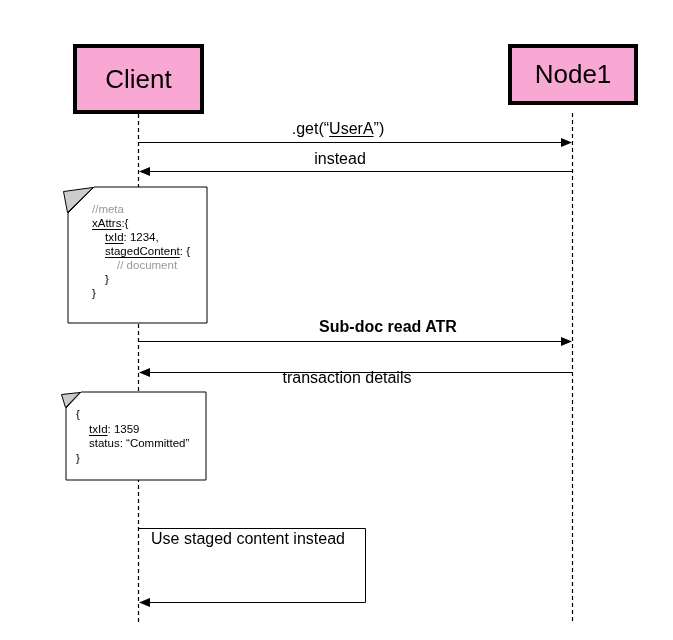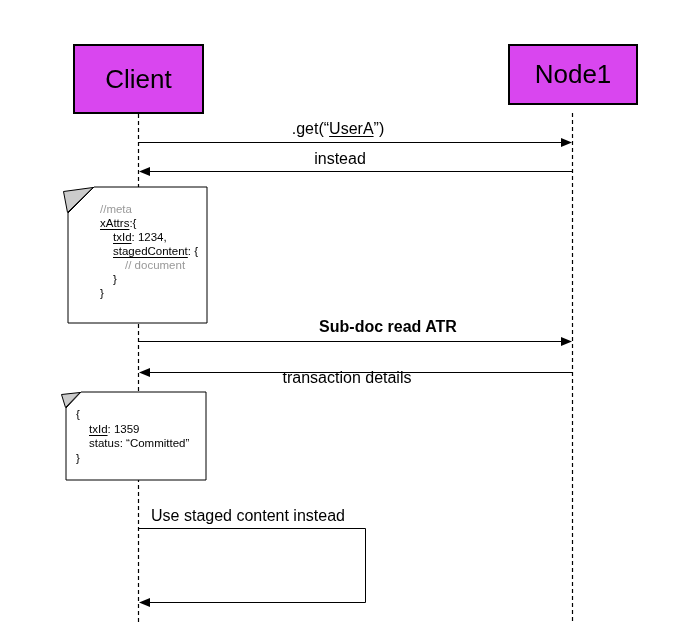--- a/index.html
+++ b/index.html
@@ -18,50 +18,50 @@
     width: 673px; height: 640px;
   }
   svg .stroke { stroke: #000000; stroke-width: 1; }
   svg .lifeline { stroke: #000000; stroke-width: 1.2; stroke-dasharray: 4,3; }
   svg .arrowhead { fill: #000000; stroke: none; }
   svg .paper { fill: #ffffff; stroke: #000000; stroke-width: 1; }
   svg .fold { fill: #cccccc; stroke: #000000; stroke-width: 1; stroke-linejoin: round; }
 
   .actor {
     position: absolute;
-    border: 2px solid #000000;
-    background: #d946ef;
+    border: 4px solid #000000;
+    background: #f9a8d4;
     display: flex;
     align-items: center;
     justify-content: center;
     font-size: 26px;
     box-sizing: border-box;
   }
   .actor-client { left: 73px; top: 44px; width: 131px; height: 70px; }
   .actor-node1  { left: 508px; top: 44px; width: 130px; height: 61px; }
 
   .msg-label {
     position: absolute;
     font-size: 16px;
     line-height: 18px;
     white-space: nowrap;
     transform: translateX(-50%);
   }
   .msg-label-0 { left: 338px; top: 120px; }
   .msg-label-1 { left: 340px; top: 150px; }
   .msg-label-2 { left: 388px; top: 318px; font-weight: bold; }
   .msg-label-3 { left: 347px; top: 349px; margin-top: 20px; }
-  .msg-label-4 { left: 248px; top: 507px; text-align: right; }
+  .msg-label-4 { left: 248px; top: 530px; text-align: right; }
 
   .note-text {
     position: absolute;
     font-size: 11.5px;
     white-space: nowrap;
   }
-  .note-text-0 { left: 68px; top: 202px; line-height: 14px;   padding-left: 24px; margin-left: 8px; }
+  .note-text-0 { left: 68px; top: 202px; line-height: 14px;   padding-left: 24px; }
   .note-text-1 { left: 66px; top: 407px; line-height: 14.7px; padding-left: 10px; }
   .note-line.indent-1 { margin-left: 13px; }
   .note-line.indent-2 { margin-left: 25px; }
 
   .muted { color: #999999; }
   .misspelled {
     text-decoration-line: underline;
     text-decoration-style: wavy;
     text-decoration-color: #e53935;
     text-decoration-thickness: 1px;

